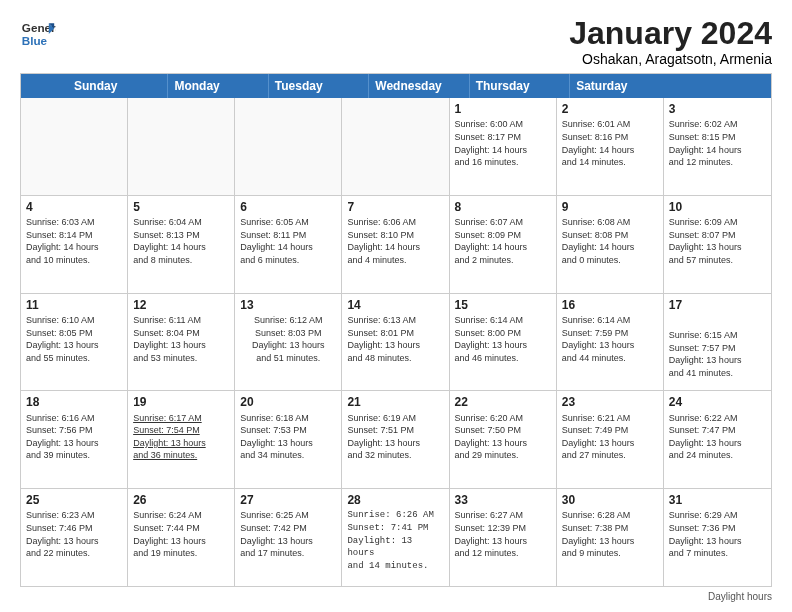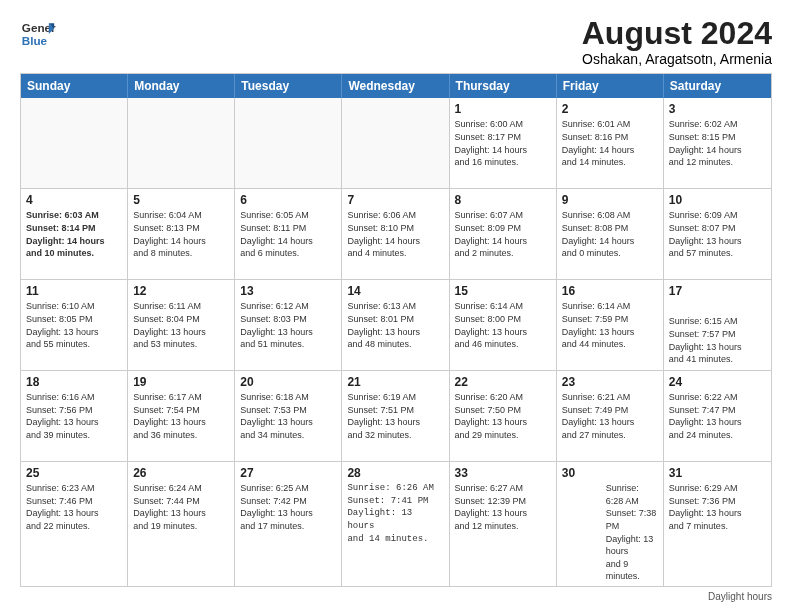--- a/index.html
+++ b/index.html
@@ -48,20 +48,21 @@
     .calendar {
       flex: 1;
       display: flex;
       flex-direction: column;
       border: 1px solid #ccc;
     }
     .cal-header {
       display: grid;
       grid-template-columns: repeat(7, 1fr);
       background: #2e72b8;
+      padding-left: 47px;
     }
     .cal-header-cell {
       color: #fff;
       font-size: 12px;
       font-weight: bold;
       padding: 5px 6px;
       text-align: left;
       border-right: 1px solid #5590cc;
     }
     .cal-header-cell:last-child { border-right: none; }
@@ -114,33 +115,32 @@
   <div class="header">
     <div class="logo">
       <svg class="logo-icon" viewBox="0 0 40 40">
         <text x="2" y="18" font-size="13" font-weight="bold" fill="#333" font-family="Arial">General</text>
         <text x="2" y="32" font-size="13" font-weight="bold" fill="#2e72b8" font-family="Arial">Blue</text>
         <polygon points="32,8 38,14 32,20" fill="#2e72b8"></polygon>
         <polygon points="32,8 38,14 38,8" fill="#1a4e8a"></polygon>
       </svg>
     </div>
     <div class="title-block">
-      <div class="month-year">August 2024</div>
+      <div class="month-year">January 2024</div>
       <div class="location">Oshakan, Aragatsotn, Armenia</div>
     </div>
   </div>
 
   <div class="calendar">
     <div class="cal-header">
     <div class="cal-header-cell">Sunday</div>
         <div class="cal-header-cell">Monday</div>
         <div class="cal-header-cell">Tuesday</div>
         <div class="cal-header-cell">Wednesday</div>
         <div class="cal-header-cell">Thursday</div>
-        <div class="cal-header-cell">Friday</div>
         <div class="cal-header-cell">Saturday</div>
       </div>
     <div class="cal-body">
     <div class="cal-row">
           <div class="cal-cell empty"></div>
           <div class="cal-cell empty"></div>
           <div class="cal-cell empty"></div>
           <div class="cal-cell empty"></div>
           <div class="cal-cell">
             <span class="day-num">1</span>
@@ -160,21 +160,21 @@
             <span class="day-num">3</span>
             <div class="cell-info" style="white-space: pre-line;">Sunrise: 6:02 AM
 Sunset: 8:15 PM
 Daylight: 14 hours
 and 12 minutes.</div>
           </div>
         </div>
         <div class="cal-row">
           <div class="cal-cell">
             <span class="day-num">4</span>
-            <div class="cell-info" style="white-space: pre-line; font-weight: bold;">Sunrise: 6:03 AM
+            <div class="cell-info" style="white-space: pre-line;">Sunrise: 6:03 AM
 Sunset: 8:14 PM
 Daylight: 14 hours
 and 10 minutes.</div>
           </div>
           <div class="cal-cell">
             <span class="day-num">5</span>
             <div class="cell-info" style="white-space: pre-line;">Sunrise: 6:04 AM
 Sunset: 8:13 PM
 Daylight: 14 hours
 and 8 minutes.</div>
@@ -225,21 +225,21 @@
           </div>
           <div class="cal-cell">
             <span class="day-num">12</span>
             <div class="cell-info" style="white-space: pre-line;">Sunrise: 6:11 AM
 Sunset: 8:04 PM
 Daylight: 13 hours
 and 53 minutes.</div>
           </div>
           <div class="cal-cell">
             <span class="day-num">13</span>
-            <div class="cell-info" style="white-space: pre-line;">Sunrise: 6:12 AM
+            <div class="cell-info" style="white-space: pre-line; text-align: center;">Sunrise: 6:12 AM
 Sunset: 8:03 PM
 Daylight: 13 hours
 and 51 minutes.</div>
           </div>
           <div class="cal-cell">
             <span class="day-num">14</span>
             <div class="cell-info" style="white-space: pre-line;">Sunrise: 6:13 AM
 Sunset: 8:01 PM
 Daylight: 13 hours
 and 48 minutes.</div>
@@ -269,21 +269,21 @@
         <div class="cal-row">
           <div class="cal-cell">
             <span class="day-num">18</span>
             <div class="cell-info" style="white-space: pre-line;">Sunrise: 6:16 AM
 Sunset: 7:56 PM
 Daylight: 13 hours
 and 39 minutes.</div>
           </div>
           <div class="cal-cell">
             <span class="day-num">19</span>
-            <div class="cell-info" style="white-space: pre-line;">Sunrise: 6:17 AM
+            <div class="cell-info" style="white-space: pre-line; text-decoration: underline;">Sunrise: 6:17 AM
 Sunset: 7:54 PM
 Daylight: 13 hours
 and 36 minutes.</div>
           </div>
           <div class="cal-cell">
             <span class="day-num">20</span>
             <div class="cell-info" style="white-space: pre-line;">Sunrise: 6:18 AM
 Sunset: 7:53 PM
 Daylight: 13 hours
 and 34 minutes.</div>
@@ -348,21 +348,21 @@
           </div>
           <div class="cal-cell">
             <span class="day-num">33</span>
             <div class="cell-info" style="white-space: pre-line;">Sunrise: 6:27 AM
 Sunset: 12:39 PM
 Daylight: 13 hours
 and 12 minutes.</div>
           </div>
           <div class="cal-cell">
             <span class="day-num">30</span>
-            <div class="cell-info" style="white-space: pre-line; margin-left: 44px;">Sunrise: 6:28 AM
+            <div class="cell-info" style="white-space: pre-line;">Sunrise: 6:28 AM
 Sunset: 7:38 PM
 Daylight: 13 hours
 and 9 minutes.</div>
           </div>
           <div class="cal-cell">
             <span class="day-num">31</span>
             <div class="cell-info" style="white-space: pre-line;">Sunrise: 6:29 AM
 Sunset: 7:36 PM
 Daylight: 13 hours
 and 7 minutes.</div>

